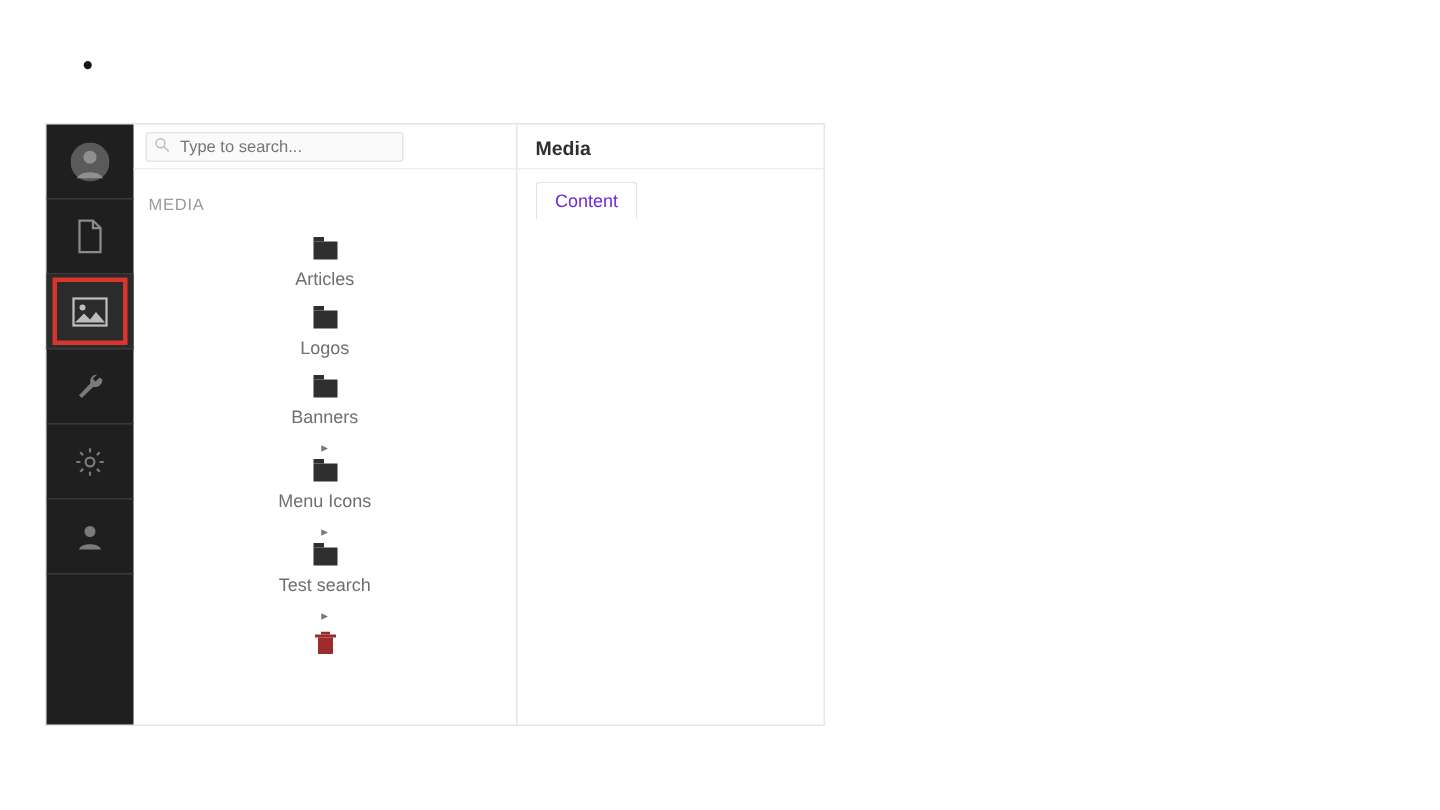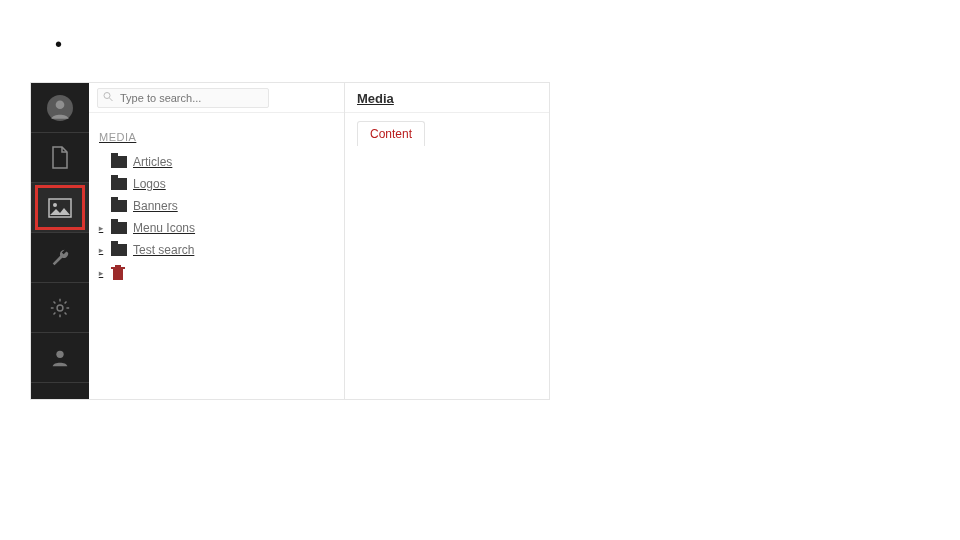--- a/index.html
+++ b/index.html
@@ -23,25 +23,24 @@
   }
   .slide-bullet .dot {
     margin-right: 10px;
     line-height: 1.4;
   }
   .screenshot {
     position: absolute;
     top: 82px;
     left: 30px;
     width: 520px;
-    height: 318px;
+    height: 402px;
     border: 1px solid #e5e5e5;
     background: #fff;
     display: flex;
-    text-decoration: underline;
   }
   
   .rail {
     width: 58px;
     background: #1f1f1f;
     display: flex;
     flex-direction: column;
   }
   .rail .cell {
     height: 50px;
@@ -108,20 +107,21 @@
     list-style: none;
     padding: 0 6px 0 6px;
   }
   .tree-list li {
     display: flex;
     align-items: center;
     padding: 4px 2px;
     gap: 6px;
     font-size: 12px;
     color: #6f6f6f;
+    flex-direction: column;
   }
   .tree-list li .caret {
     width: 8px;
     text-align: center;
     color: #777;
     font-size: 9px;
   }
   .tree-list li .folder {
     width: 16px;
     height: 12px;
@@ -154,21 +154,21 @@
   }
   .detail-tabs {
     padding: 8px 12px 0 12px;
   }
   .tab {
     display: inline-block;
     border: 1px solid #e3e3e3;
     border-bottom: none;
     padding: 5px 12px;
     font-size: 12px;
-    color: #b91c1c;
+    color: #6d28d9;
     background: #fff;
     border-radius: 3px 3px 0 0;
   }
 </style>
 </head>
 <body>
 
 <div class="slide-bullet">
   <span class="dot">•</span>
 </div>

